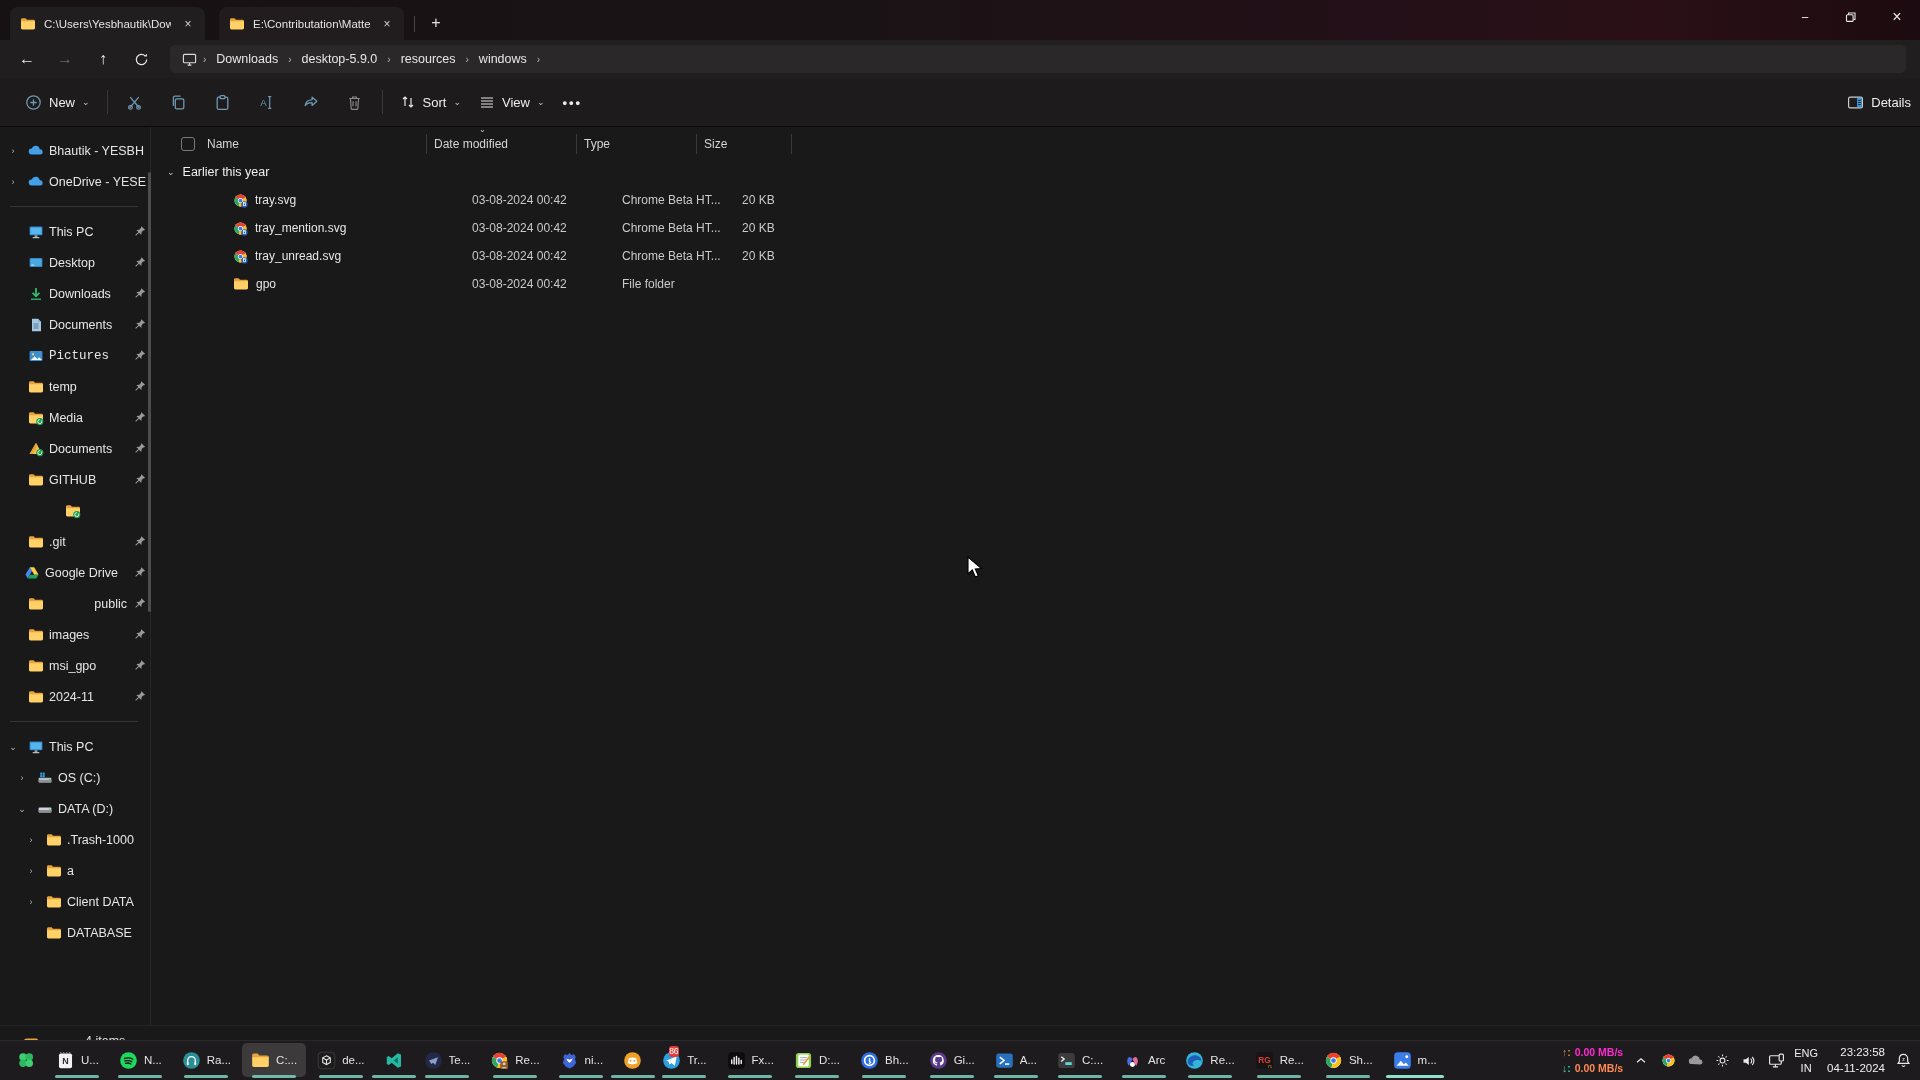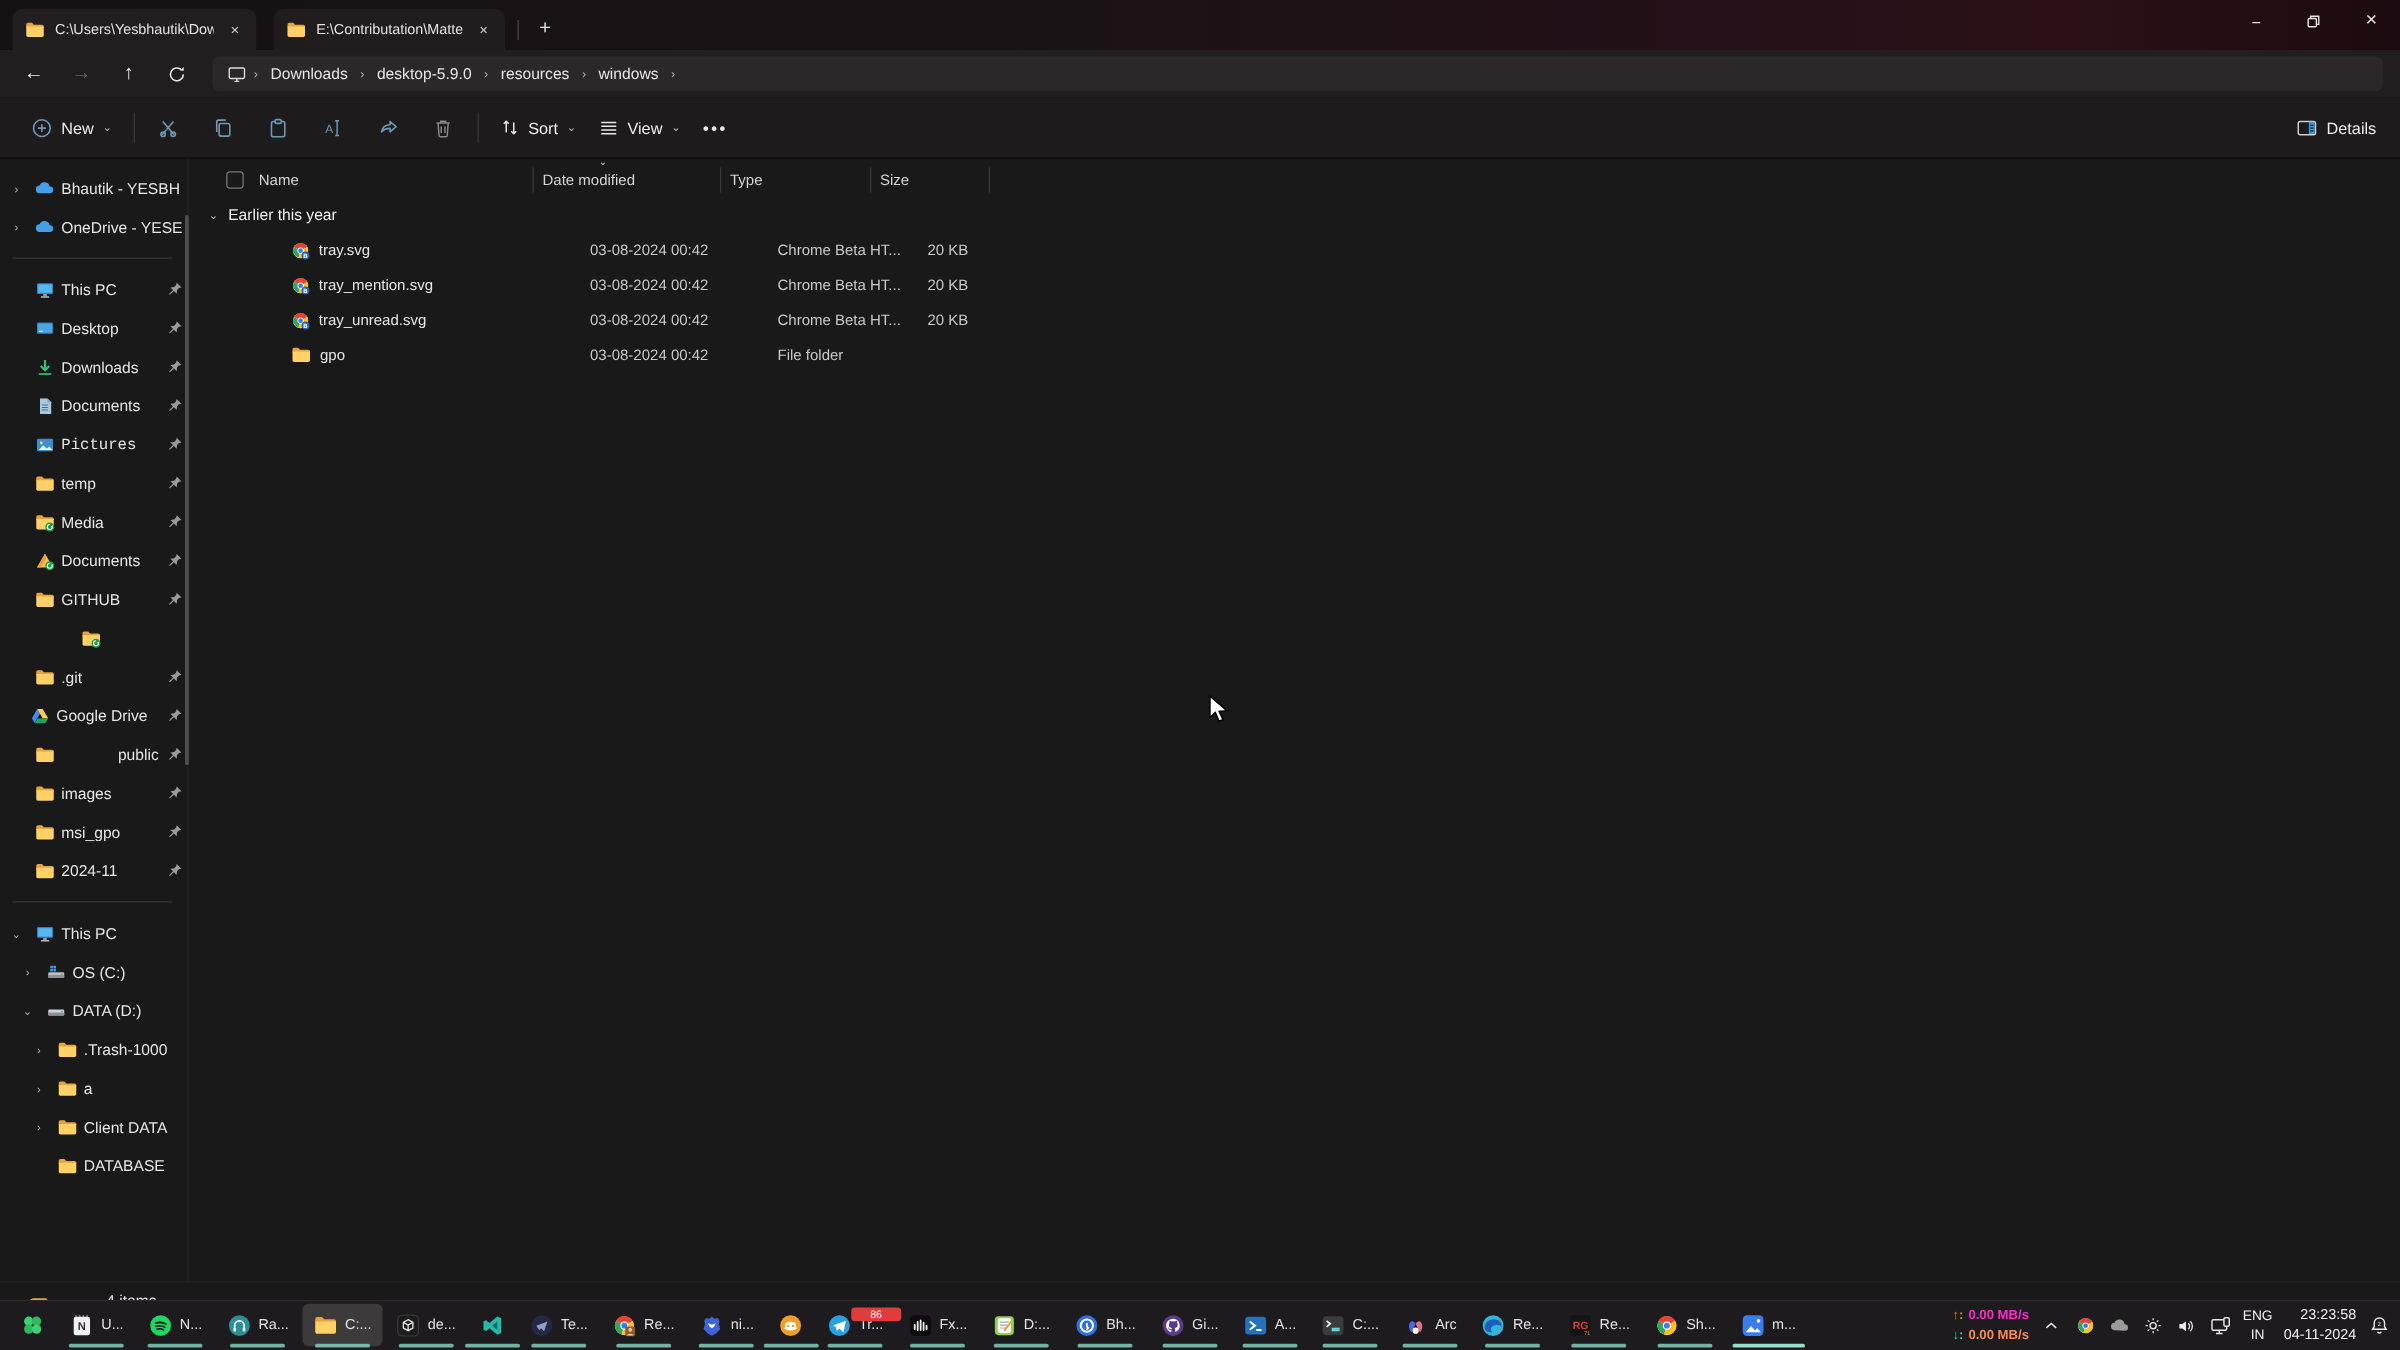--- a/index.html
+++ b/index.html
@@ -35,21 +35,21 @@
   .crumb-chev { color:#b8b4b6; font-size:10px; padding:0 2px; }
   .crumb-icon { display:flex; align-items:center; padding:0 4px 0 6px; }
   .search-box { flex:0 0 400px; height:28px; background:#2b2829; border-radius:5px 5px 0 0; border-bottom:1px solid #7a7578;
     display:flex; align-items:center; justify-content:space-between; padding:0 10px; }
   .search-box input { background:transparent; border:none; outline:none; color:#b9b5b7; font-size:12.5px;
     font-family:"Liberation Sans",sans-serif; width:330px; }
   .search-box input::placeholder { color:#b9b5b7; }
 
   
   .toolbar { height:49px; flex:0 0 49px; background:#1d1b1c; border-bottom:1px solid #0a0a0a;
-    display:flex; align-items:center; padding:0 10px 0 16px; }
+    display:flex; align-items:center; padding:0 0 0 16px; }
   .tb-group { display:flex; align-items:center; gap:6px; }
   .tb-btn { display:flex; align-items:center; gap:7px; padding:7px 9px; border-radius:5px; font-size:13px; color:#eeeeee; }
   .tb-icon-btn { width:38px; height:34px; display:flex; align-items:center; justify-content:center; border-radius:5px; }
   .tb-sep { width:1px; height:24px; background:#3a3739; margin:0 8px; }
   .chev { font-size:9px; color:#c9c6c8; }
   .tb-right { margin-left:auto; display:flex; align-items:center; }
   .dots { letter-spacing:2px; font-weight:bold; color:#e8e8e8; font-size:13px; }
 
   
   .body { flex:1; display:flex; background:#191919; position:relative; overflow:hidden; }
@@ -87,21 +87,21 @@
   .taskbar { position:absolute; left:0; right:0; bottom:0; height:40px; background:#1d1b1d; border-top:1px solid #2a282a;
     display:flex; align-items:stretch; padding-left:6px; z-index:50; }
   .task-apps { display:flex; align-items:stretch; }
   .task-item { position:relative; display:flex; align-items:center; gap:6px; padding:0 9px; margin:2px 1px 3px 1px;
     border-radius:5px; font-size:11.5px; color:#e4e4e4; }
   .task-item.active { background:#3d3a3c; }
   .task-item .underline { position:absolute; bottom:-1px; left:50%; transform:translateX(-50%); width:44px; height:3px;
     border-radius:2px; background:#7fcfbf; opacity:.85; }
   .task-item .underline.wide { width:58px; opacity:1; background:#8fe0cd; }
   .task-label { white-space:nowrap; max-width:34px; overflow:hidden; }
-  .badge { position:absolute; top:3px; left:28px; background:#e03c3c; color:#fff; font-size:8.5px; padding:0 15px;
+  .badge { position:absolute; top:3px; left:16px; background:#e03c3c; color:#fff; font-size:8.5px; padding:0 0;
     border-radius:3px; line-height:11px; }
   .tray { margin-left:auto; display:flex; align-items:center; gap:9px; padding-right:8px; }
   .net-speeds { display:flex; flex-direction:column; justify-content:center; font-size:10.5px; font-weight:bold; line-height:1.45; }
   .net-row { display:flex; gap:4px; }
   .net-up-label { color:#d8893a; } .net-up-value { color:#ff2bd0; }
   .net-down-label { color:#3fc9a8; } .net-down-value { color:#ff8a50; }
   .tray-icon { width:18px; height:18px; display:flex; align-items:center; justify-content:center; }
   .lang-block { text-align:center; font-size:11px; color:#f0f0f0; line-height:1.35; }
   .clock-block { text-align:right; font-size:11.5px; color:#f0f0f0; line-height:1.35; }
 

